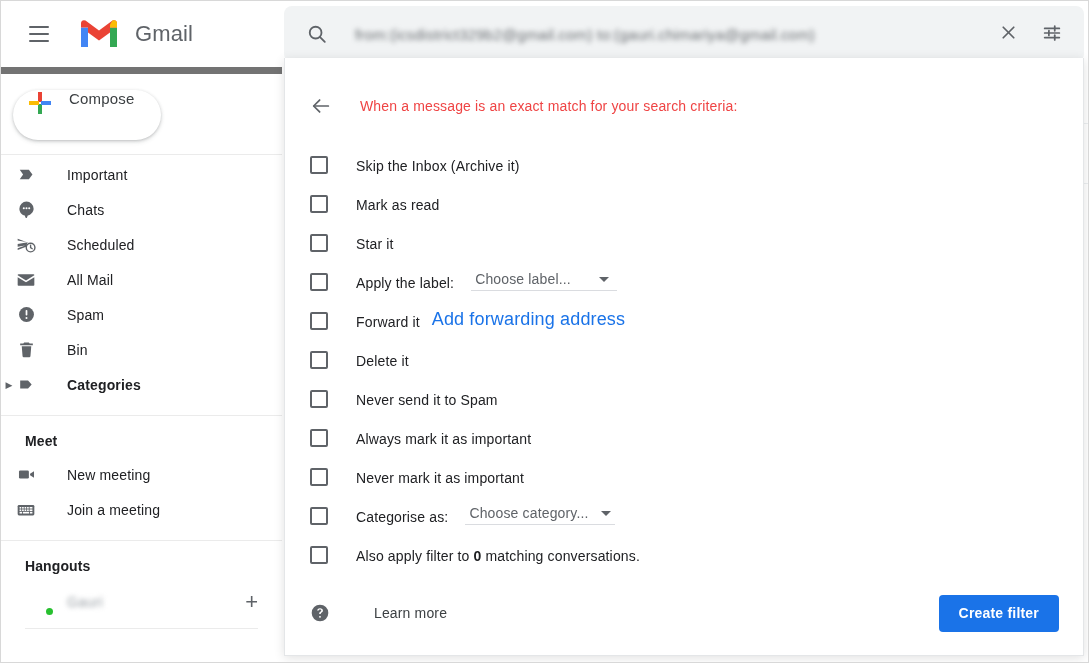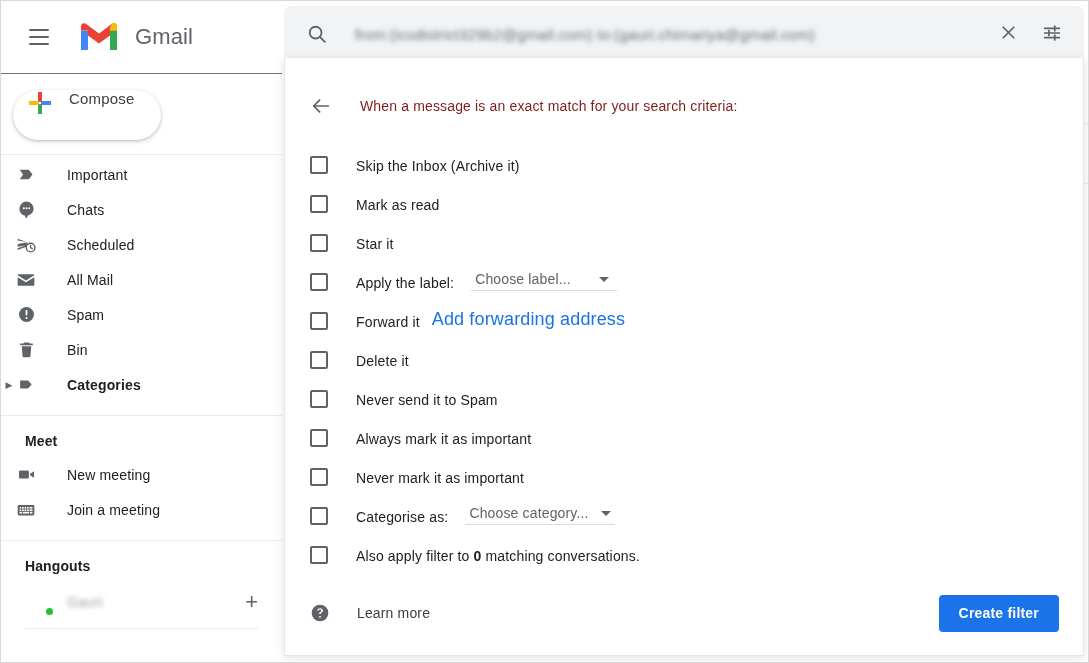--- a/index.html
+++ b/index.html
@@ -30,21 +30,21 @@
     height: 663px;
     background: #ffffff;
     z-index: 1;
   }
 
   .brand-row {
     height: 73px;
     display: flex;
     align-items: center;
     padding-left: 22px;
-    border-bottom: 1px solid #737373;
+    border-bottom: 7px solid #737373;
   }
   .hamburger {
     width: 32px; height: 32px;
     display: flex; flex-direction: column;
     justify-content: center; align-items: center;
     gap: 5px;
     cursor: pointer;
     flex: 0 0 auto;
   }
   .hamburger span {
@@ -263,21 +263,21 @@
     flex: 0 0 auto;
     color: #5f6368;
     cursor: pointer;
     display: flex;
     align-items: center;
     justify-content: center;
   }
   .dlg-title {
     margin-left: 27px;
     font-size: 14px;
-    color: #7f1d1d;
+    color: #ef4444;
     letter-spacing: 0.15px;
   }
 
   .dlg-body { padding: 13px 0 0 0; flex: 1 1 auto; }
 
   .opt-row {
     display: flex;
     align-items: flex-end;
     height: 39px;
     padding-left: 25px;
@@ -333,20 +333,21 @@
     letter-spacing: 0.15px;
     white-space: nowrap;
   }
 
   .dlg-footer {
     display: flex;
     align-items: center;
     padding: 0 24px 0 25px;
     height: 84px;
     flex: 0 0 auto;
+    gap: 17px;
   }
   .help-icon {
     width: 20px; height: 20px;
     flex: 0 0 auto;
     color: #5f6368;
     display: flex;
   }
   .learn-more {
     margin-left: 27px;
     font-size: 14px;

